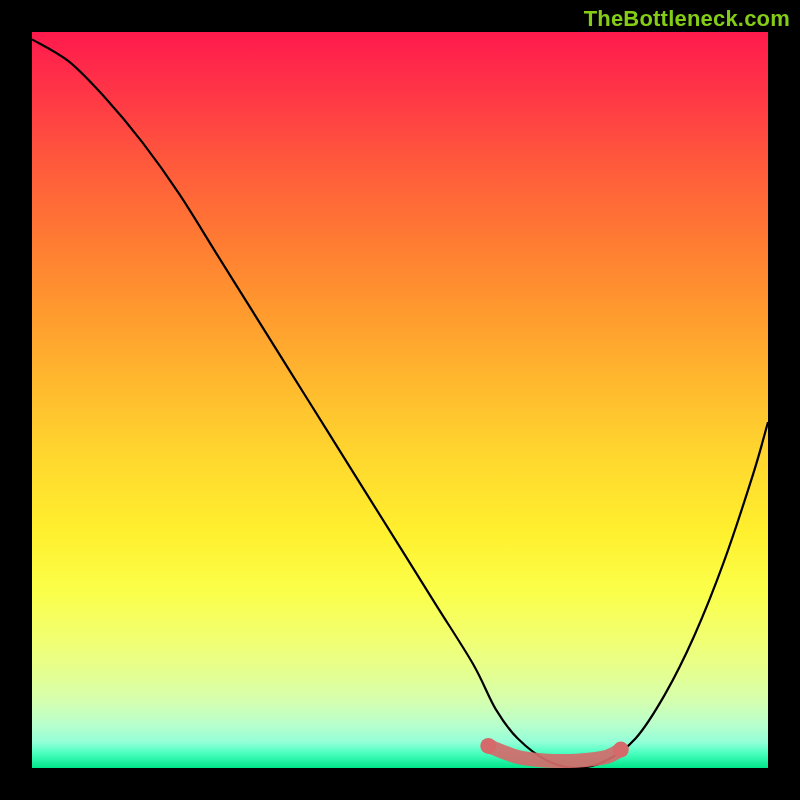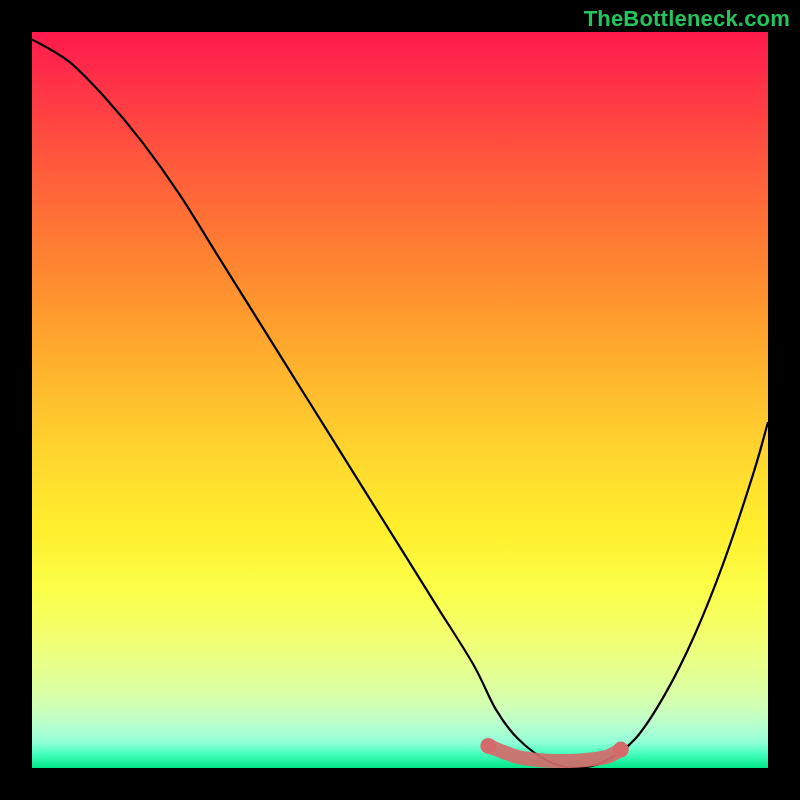--- a/index.html
+++ b/index.html
@@ -35,21 +35,21 @@
       #e5ff90 87%,
       #d4ffb0 91%,
       #baffcc 94%,
       #93ffd8 96.5%,
       #4affc0 98%,
       #00e68a 100%
     );
   }
   .watermark {
     position: absolute;
-    color: #22c55e;
+    color: #84cc16;
     font-weight: 600;
     font-size: 22px;
     letter-spacing: 0.2px;
     text-align: center;
   }
   .curve-svg {
     position: absolute;
     top: 0;
     left: 0;
   }

